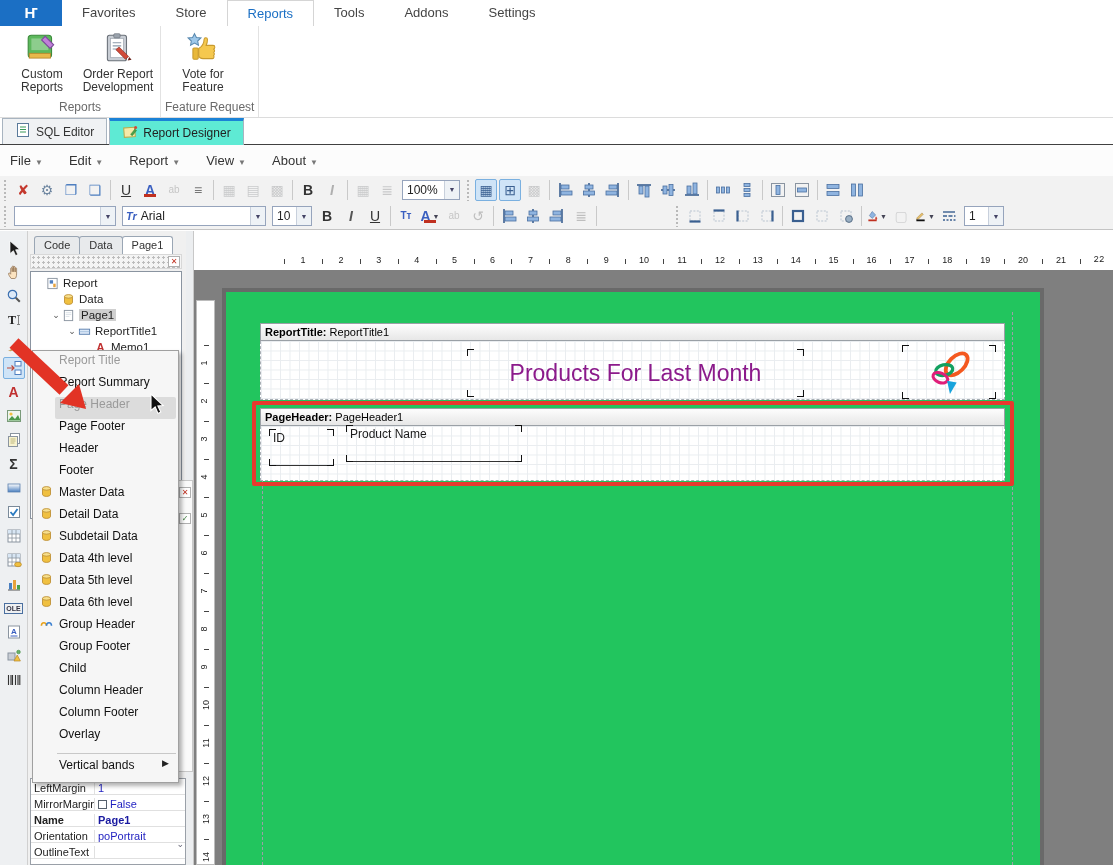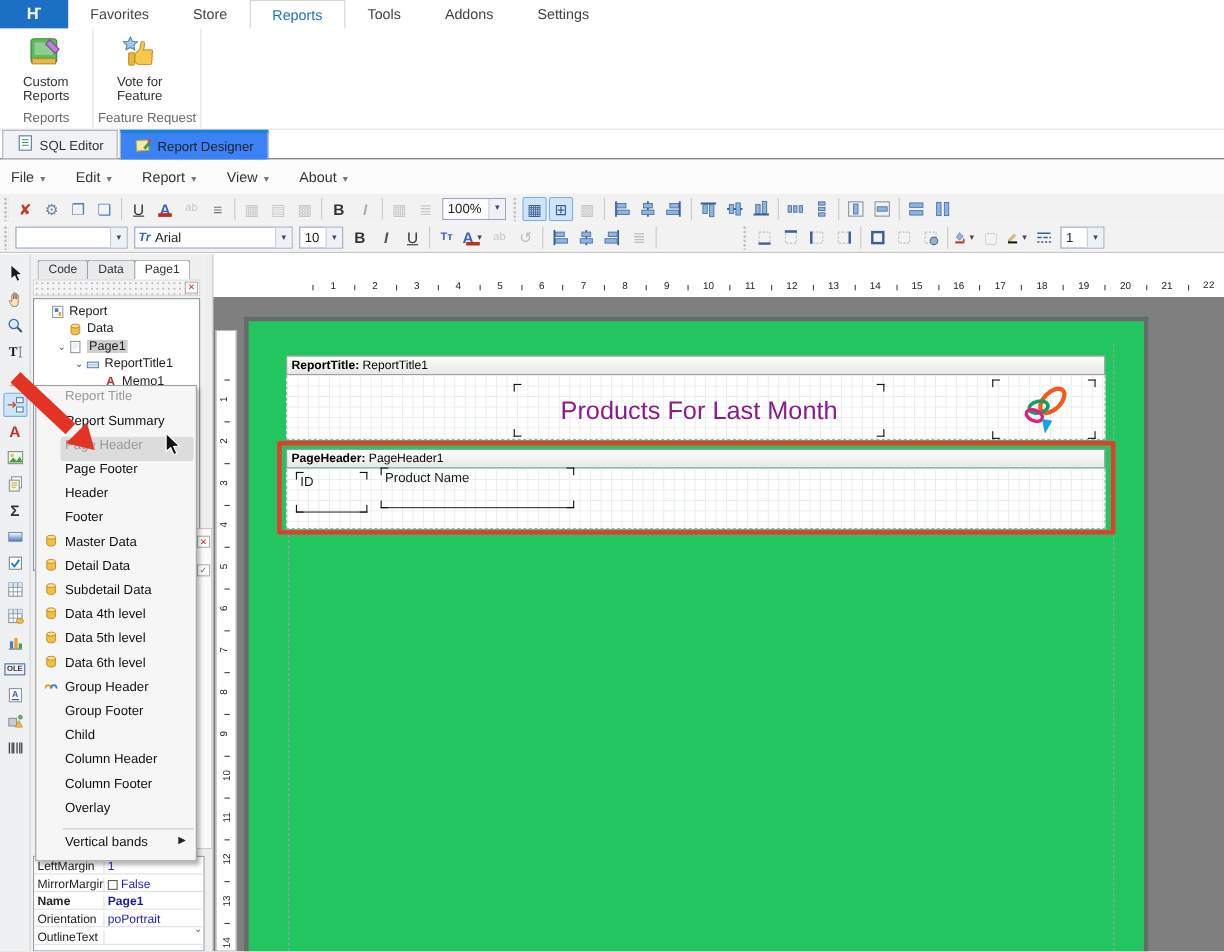--- a/index.html
+++ b/index.html
@@ -17,27 +17,27 @@
   .rtab { padding:0 20px; line-height:25px; font-size:13px; color:#444; cursor:default; }
   .rtab.active { color:#1b6fc4; background:#fff; border:1px solid #d5d5d5; border-bottom:none; }
   
   #rbody { position:absolute; left:0; top:26px; width:100%; height:92px; background:#fff;
            border-bottom:1px solid #dcdcdc; display:flex; }
   .rgroup { display:flex; flex-direction:column; border-right:1px solid #e2e2e2; padding:2px 4px 0 4px; }
   .rgrow { display:flex; flex:1; }
   .rbtn { width:76px; display:flex; flex-direction:column; align-items:center; padding-top:3px; cursor:default; }
   .ric { width:34px; height:34px; display:block; }
   .ric svg { width:34px; height:34px; }
-  .rlabel { font-size:12px; color:#333; line-height:13px; margin-top:3px; white-space:pre-line; }
+  .rlabel { font-size:12px; color:#333; text-align:center; line-height:13px; margin-top:3px; white-space:pre-line; }
   .rcaption { font-size:12px; color:#6a6a6a; text-align:center; height:17px; }
   
   #doctabs { position:absolute; left:0; top:118px; width:100%; height:27px; border-bottom:1px solid #404040; background:#fff; display:flex; align-items:flex-end; }
   .dtab { display:flex; align-items:center; gap:5px; height:26px; padding:0 12px; font-size:12px;
           border:1px solid #a8b4c0; border-bottom:none; background:#f0f2f4; margin-left:2px; position:relative; }
-  .dtab.active { background:#3b82f6; border-top:3px solid #1b82d6; height:27px; margin-bottom:-1px; z-index:2; color:#222; }
+  .dtab.active { background:#5eead4; border-top:3px solid #1b82d6; height:27px; margin-bottom:-1px; z-index:2; color:#222; }
   .dtab svg { width:16px; height:16px; }
   
   #menubar { position:absolute; left:0; top:145px; width:100%; height:31px; background:#fcfcfc; display:flex; align-items:center; padding-left:10px; gap:26px; }
   .mitem { font-size:13px; color:#333; }
   .mitem .arr { font-size:8px; color:#777; margin-left:4px; }
   
   .tbrow { position:absolute; left:0; width:100%; height:27px; background:#f2f2f2; display:flex; align-items:center; }
   #tb1 { top:176px; }
   #tb2 { top:203px; border-bottom:1px solid #c4c4c4; }
   .tbtn { width:22px; height:22px; margin:0 1px; display:inline-flex; align-items:center; justify-content:center;
@@ -155,20 +155,32 @@
         <div class="rgrow">
           <div class="rbtn">
             <span class="ric"><svg viewBox="0 0 32 32">
                 <rect x="3" y="4" width="22" height="21" rx="3" fill="#5cb85c" stroke="#3a8a3a"></rect>
                 <rect x="6" y="7" width="16" height="11" fill="#ffffff" opacity=".3"></rect>
                 <rect x="4" y="21" width="20" height="4.5" fill="#e8b84a" stroke="#b8862a" stroke-width=".8"></rect>
                 <path d="M19 5l8 8-3.4 3.4-8-8z" fill="#c080d8" stroke="#7a4a9a"></path>
               </svg></span>
             <div class="rlabel">Custom
 Reports</div>
+          </div>
+          <div class="rbtn">
+            <span class="ric"><svg viewBox="0 0 32 32">
+                <rect x="6" y="4" width="18" height="24" rx="2" fill="#c8cdd4" stroke="#6a7078"></rect>
+                <rect x="9" y="7" width="12" height="18" fill="#fff" stroke="#9aa2ac" stroke-width=".6"></rect>
+                <path d="M11 11h8M11 14h8M11 17h5" stroke="#8a9aaa"></path>
+                <rect x="12" y="2.5" width="6" height="4" rx="1" fill="#9aa2ac" stroke="#6a7078" stroke-width=".6"></rect>
+                <path d="M17 15l9 9-3 2.6-9-9z" fill="#d04a3a" stroke="#8a2a20" stroke-width=".6"></path>
+                <path d="M26.5 24.5l2.3 2.6-3.6.6z" fill="#6a2018"></path>
+              </svg></span>
+            <div class="rlabel">Order Report
+Development</div>
           </div>
         </div>
         <div class="rcaption">Reports</div>
       </div>
       <div class="rgroup">
         <div class="rgrow">
           <div class="rbtn">
             <span class="ric"><svg viewBox="0 0 32 32">
                 <path d="M8 2.5l1.8 3.6 4.2.5-3 2.8.7 4L8 11.4 4.3 13.4 5 9.4 2 6.6l4.2-.5z" fill="#9ec8ea" stroke="#5a8ab0"></path>
                 <path d="M12 16.5c2.5-1.5 5-4.5 5-8.5 0-2.2 3.2-2.2 3.2 0 0 2-.5 4-1.2 5.5h6.5c2.2 0 2.2 3.6 0 3.6 1.9 0 1.9 3.1 0 3.1 1.6 0 1.6 2.9 0 2.9 1.3 0 1.1 2.9-.6 2.9H16c-2.2 0-4-1.2-4-3z" fill="#f5c84e" stroke="#c89a2e"></path>

